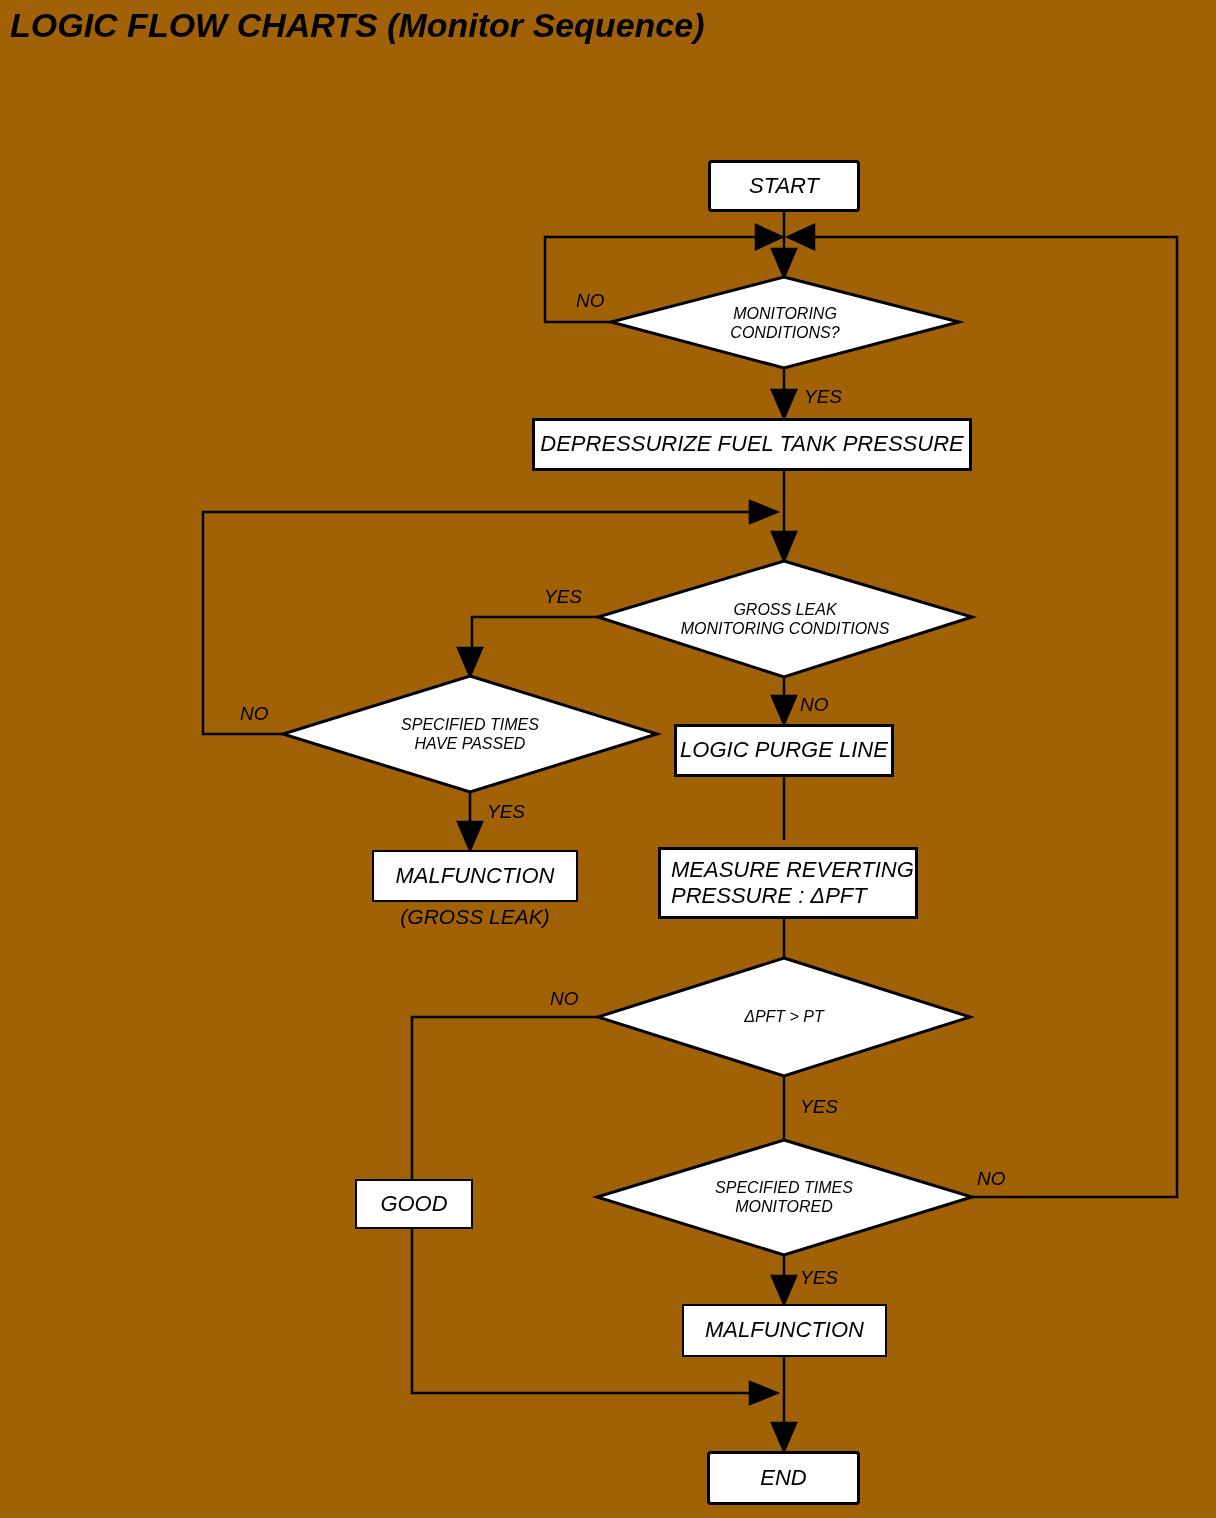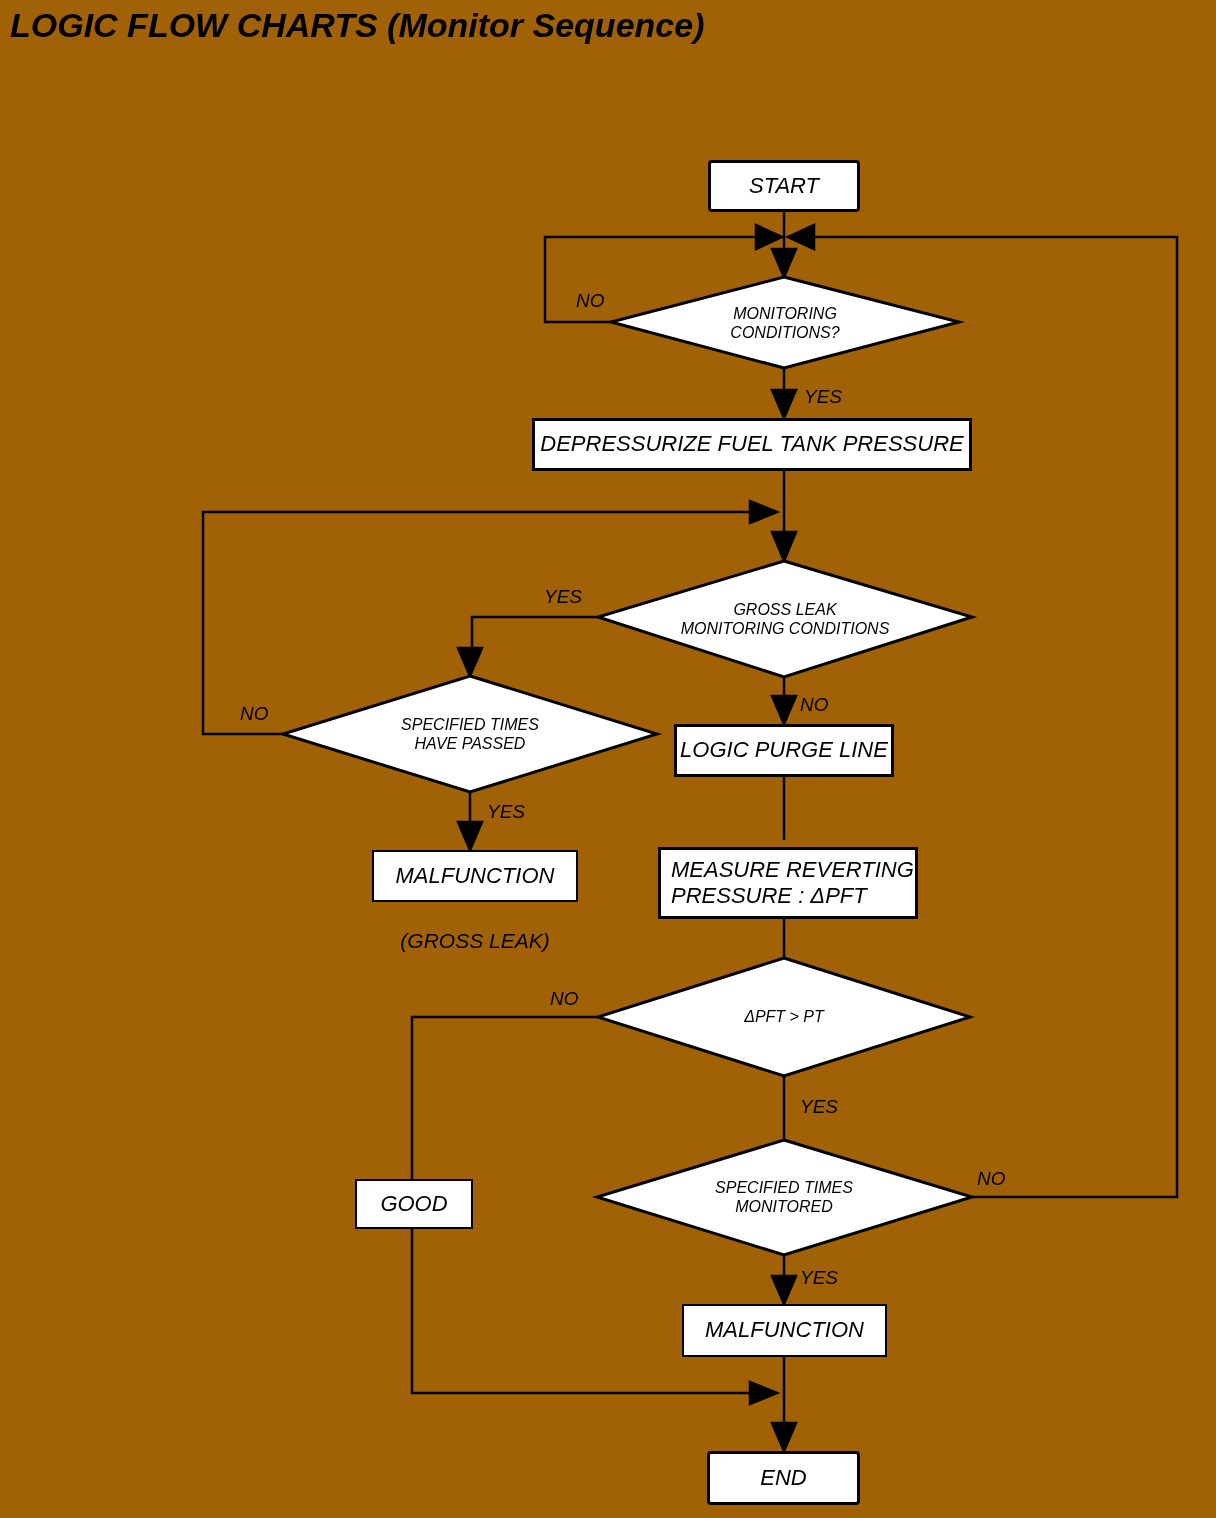--- a/index.html
+++ b/index.html
@@ -134,21 +134,21 @@
 
   <div class="node" style="left:532px; top:418px; width:440px; height:53px;">DEPRESSURIZE FUEL TANK PRESSURE</div>
 
   <div class="node" style="left:674px; top:724px; width:220px; height:53px;">LOGIC PURGE LINE</div>
 
   <div class="node left-text" style="left:658px; top:847px; width:260px; height:72px;">MEASURE REVERTING
 PRESSURE : ΔPFT</div>
 
   <div class="node thin" style="left:372px; top:850px; width:206px; height:52px;">MALFUNCTION</div>
 
-  <div class="caption" style="left:375px; top:905px; width:200px;margin-top:24px;">(GROSS LEAK)</div>
+  <div class="caption" style="left:375px; top:905px; width:200px;">(GROSS LEAK)</div>
 
   <div class="node thin" style="left:355px; top:1179px; width:118px; height:50px;">GOOD</div>
 
   <div class="node thin" style="left:682px; top:1304px; width:205px; height:53px;">MALFUNCTION</div>
 
   <div class="node terminator" style="left:707px; top:1451px; width:153px; height:54px;text-align:center;">END</div>
 
   <div class="dlabel" style="left:655px; top:294px; width:260px; height:58px;">MONITORING
 CONDITIONS?</div>
 

